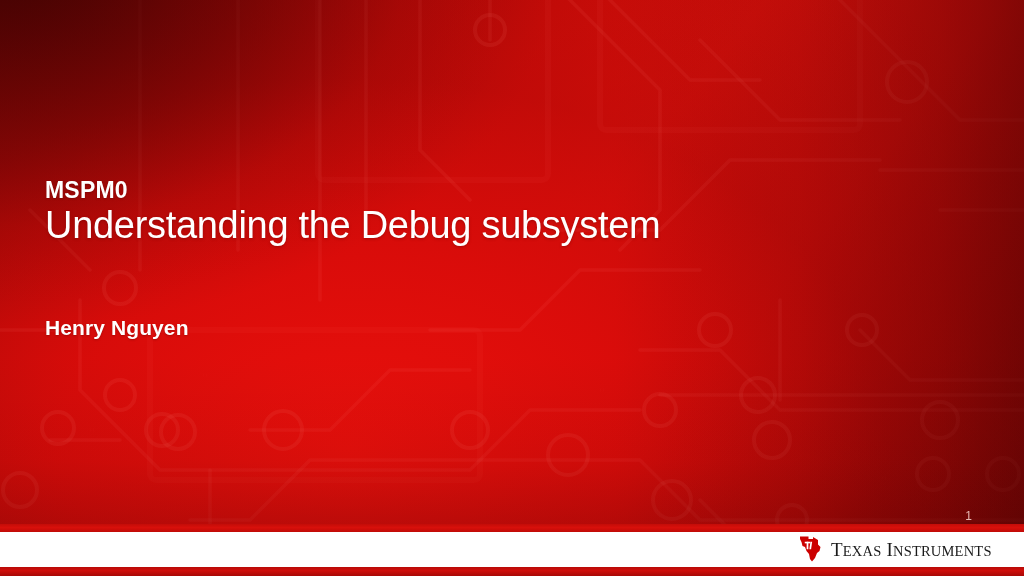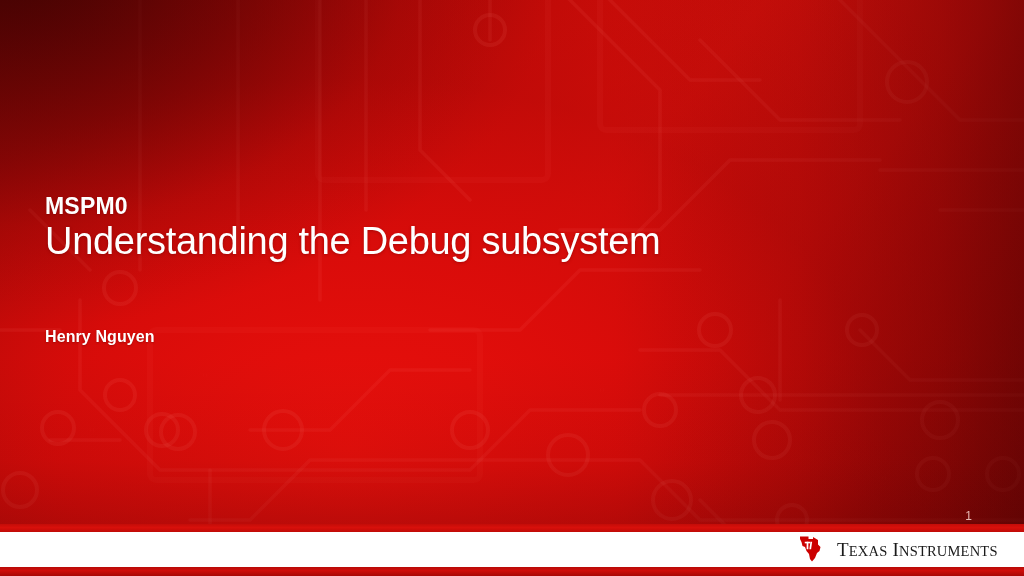--- a/index.html
+++ b/index.html
@@ -79,21 +79,21 @@
     width: 1024px;
     height: 576px;
     opacity: 0.55;
     pointer-events: none;
   }
 
   
   .text-block {
     position: absolute;
     left: 45px;
-    top: 194px;
+    top: 178px;
     width: 880px;
   }
   .eyebrow {
     font-size: 23px;
     font-weight: bold;
     color: #ffffff;
     letter-spacing: 0.2px;
     line-height: 1.05;
     margin: 0 0 2px 0;
     text-shadow: 0 1px 2px rgba(80,0,0,0.35);
@@ -103,22 +103,22 @@
     font-weight: normal;
     color: #ffffff;
     letter-spacing: -0.3px;
     line-height: 1.15;
     margin: 0;
     text-shadow: 0 1px 3px rgba(80,0,0,0.35);
   }
   .presenter {
     position: absolute;
     left: 45px;
-    top: 328px;
-    font-size: 16px;
+    top: 316px;
+    font-size: 21px;
     font-weight: bold;
     color: #ffffff;
     letter-spacing: 0.1px;
     text-shadow: 0 1px 2px rgba(80,0,0,0.35);
   }
 
   
   .page-number {
     position: absolute;
     right: 52px;
@@ -155,21 +155,21 @@
   }
 
   
   .ti-logo {
     position: absolute;
     left: 798px;
     top: 534px;
     height: 30px;
     display: flex;
     align-items: center;
-    gap: 15px;
+    gap: 9px;
   }
   .ti-mark {
     width: 24px;
     height: 26px;
     flex: 0 0 auto;
   }
   .ti-wordmark {
     font-family: "Liberation Serif", serif;
     font-size: 19px;
     color: #1a1a1a;

